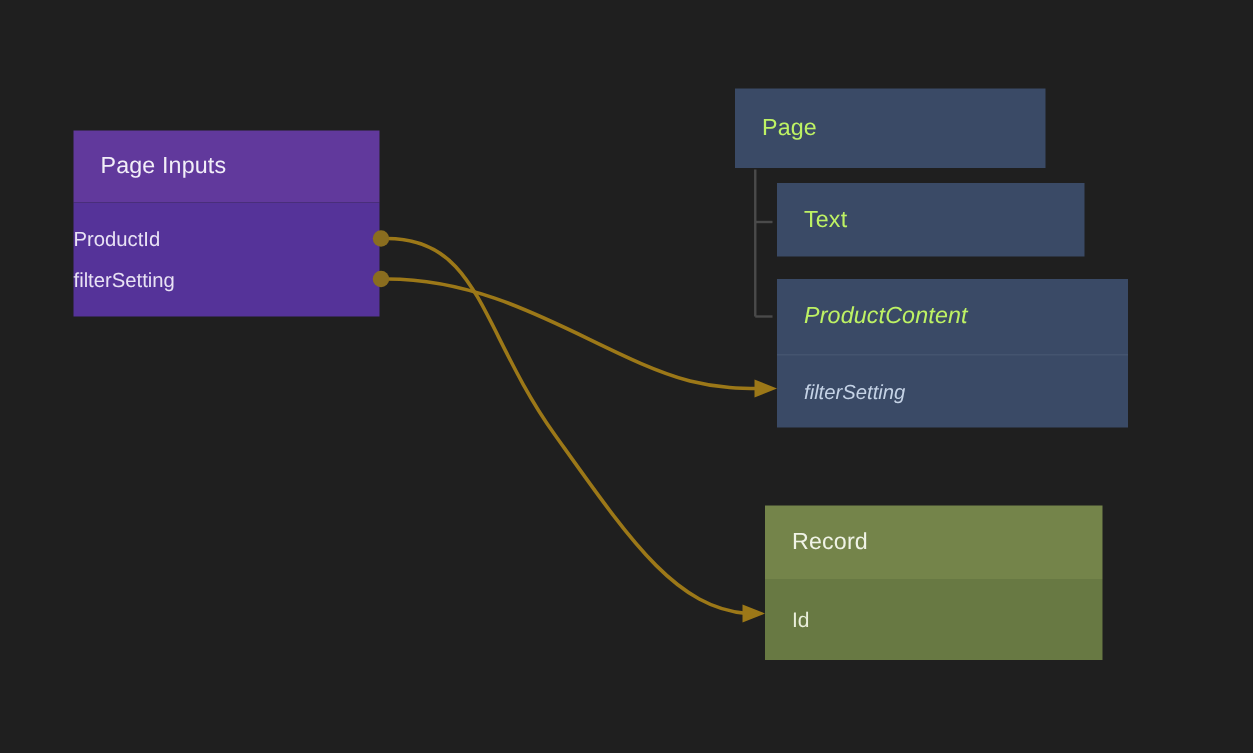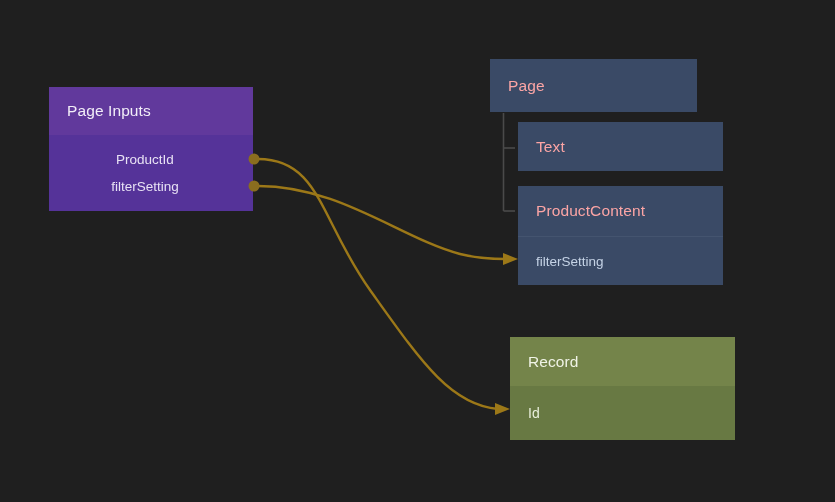--- a/index.html
+++ b/index.html
@@ -53,34 +53,34 @@
   #page-inputs .node-body {
     height: 76px;
     background: #553399;
     padding-top: 11px;
   }
   .out-port-row {
     position: relative;
     height: 27px;
     display: flex;
     align-items: center;
-    justify-content: center;
+    justify-content: flex-start;
     padding-right: 12px;
     box-sizing: border-box;
   }
   .out-port-row .port-label {
     font-size: 13.5px;
     color: #e8e2f4;
     white-space: nowrap;
   }
 
   
   .blue-header {
     background: #3a4a66;
-    color: #fca5a5;
+    color: #bef264;
   }
   .blue-field {
     box-sizing: border-box;
     background: #3a4a66;
     border-top: 1px solid #44546f;
     display: flex;
     align-items: center;
     padding: 0 18px;
     font-size: 13.5px;
     color: #c5d3e6;
@@ -95,22 +95,23 @@
   #node-text {
     left: 518px;
     top: 122px;
     width: 205px;
     height: 52px;
   }
   #node-text .node-header { height: 49px; }
   #node-productcontent {
     left: 518px;
     top: 186px;
-    width: 205px;
+    width: 234px;
     height: 99px;
+    font-style: italic;
   }
   #node-productcontent .node-header { height: 50px; }
   #node-productcontent .blue-field { height: 49px; }
 
   
   #node-record {
     left: 510px;
     top: 337px;
     width: 225px;
     height: 103px;

